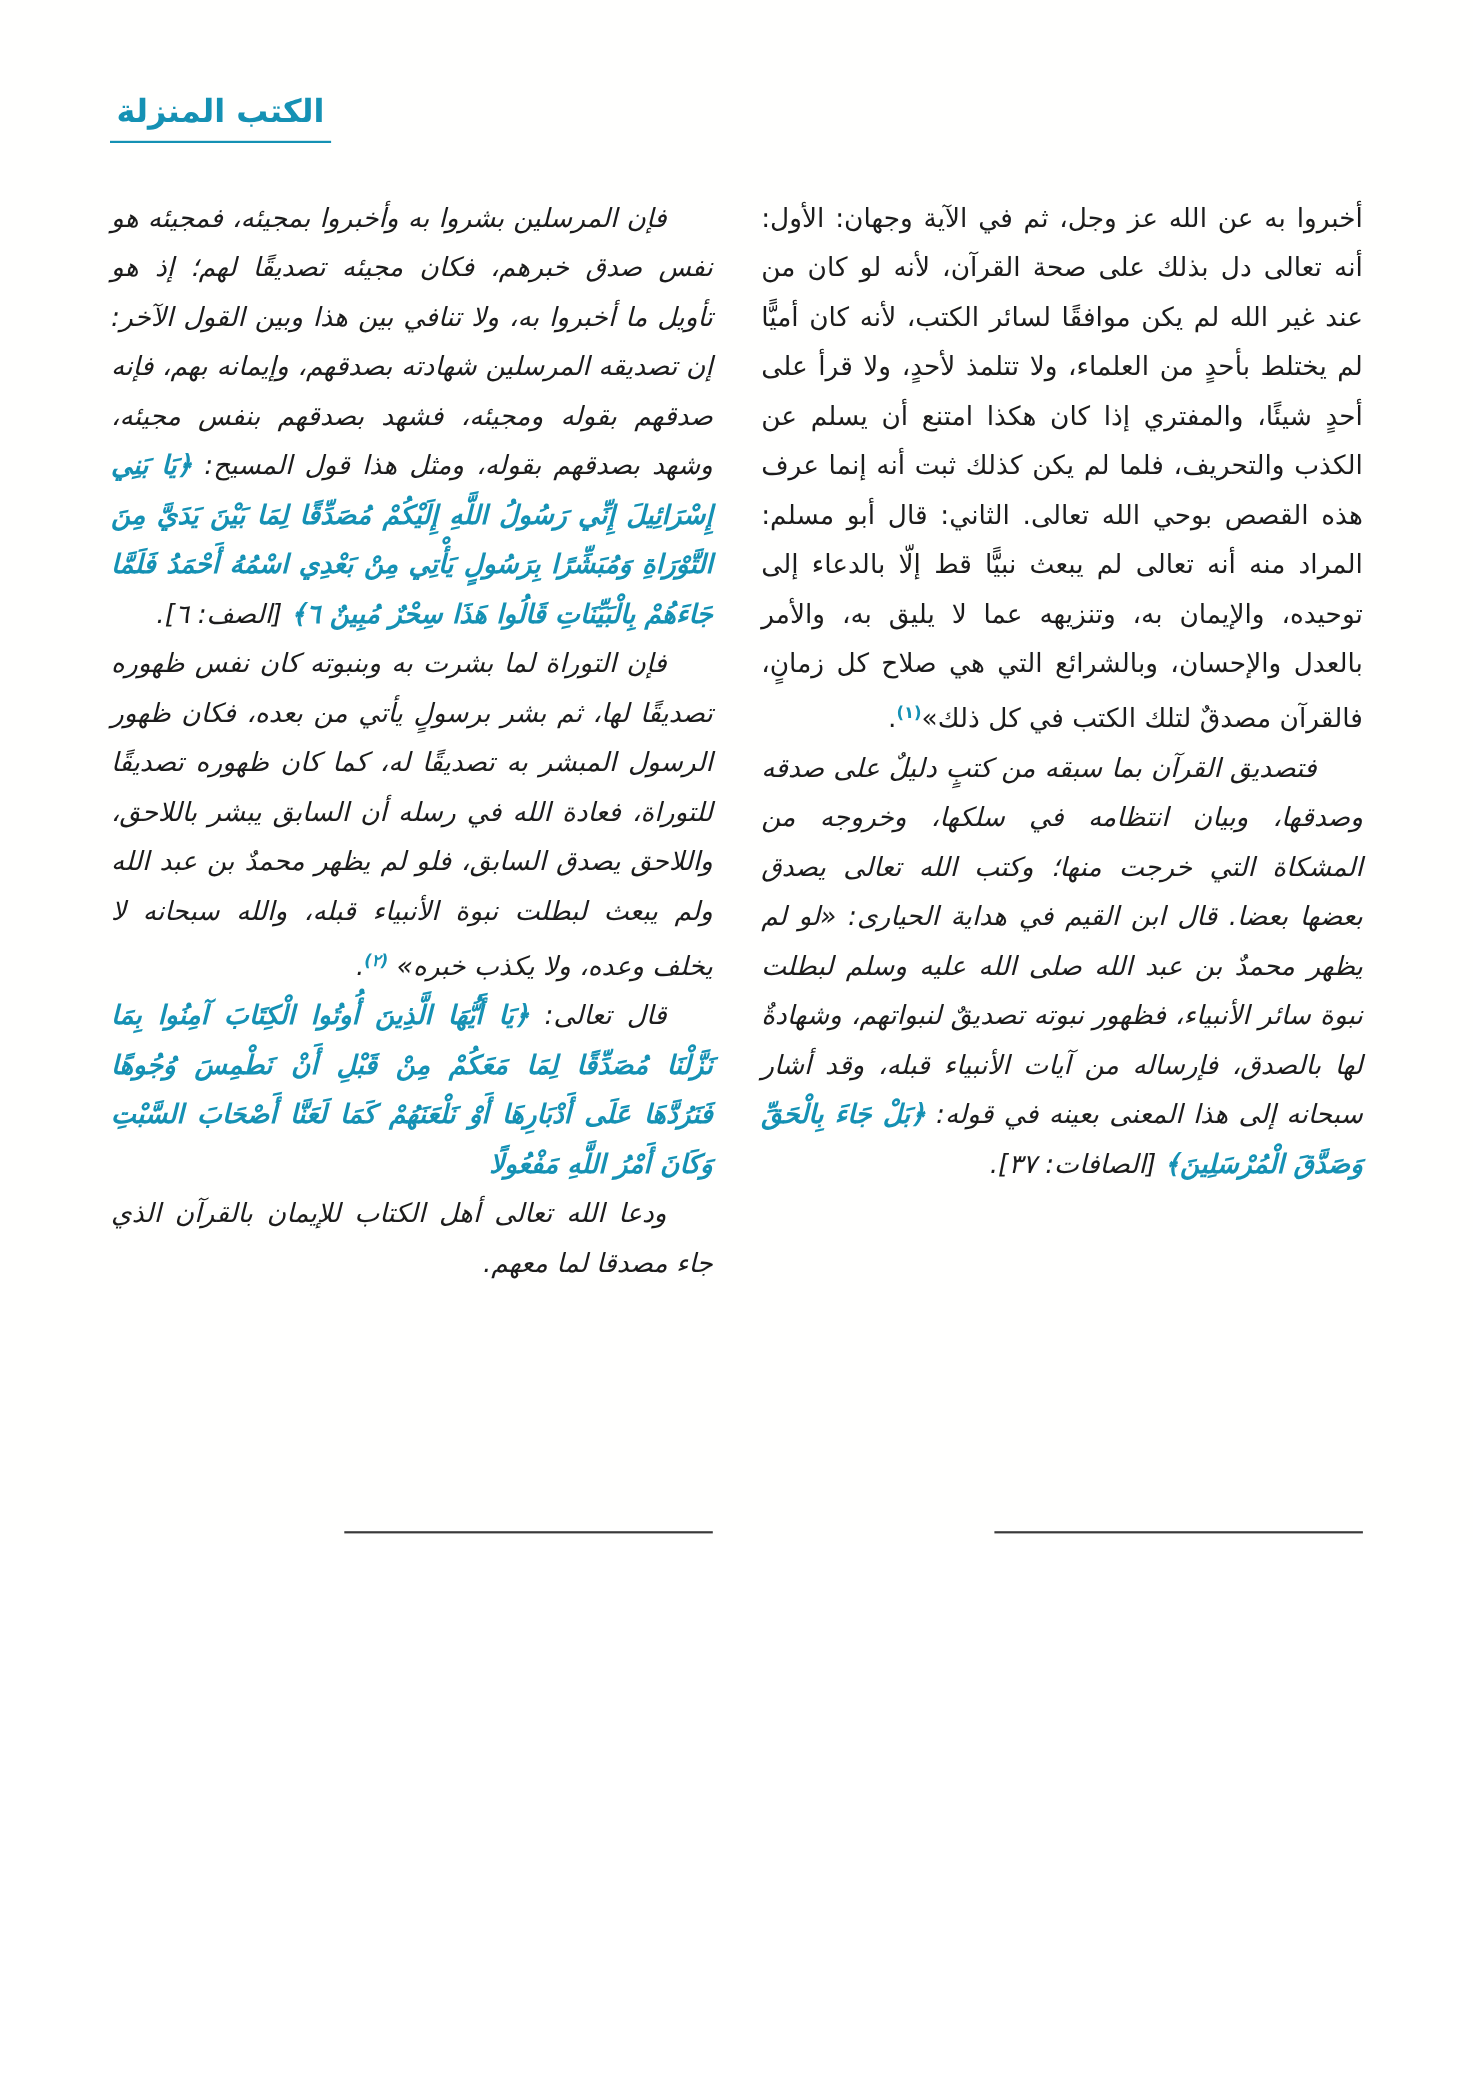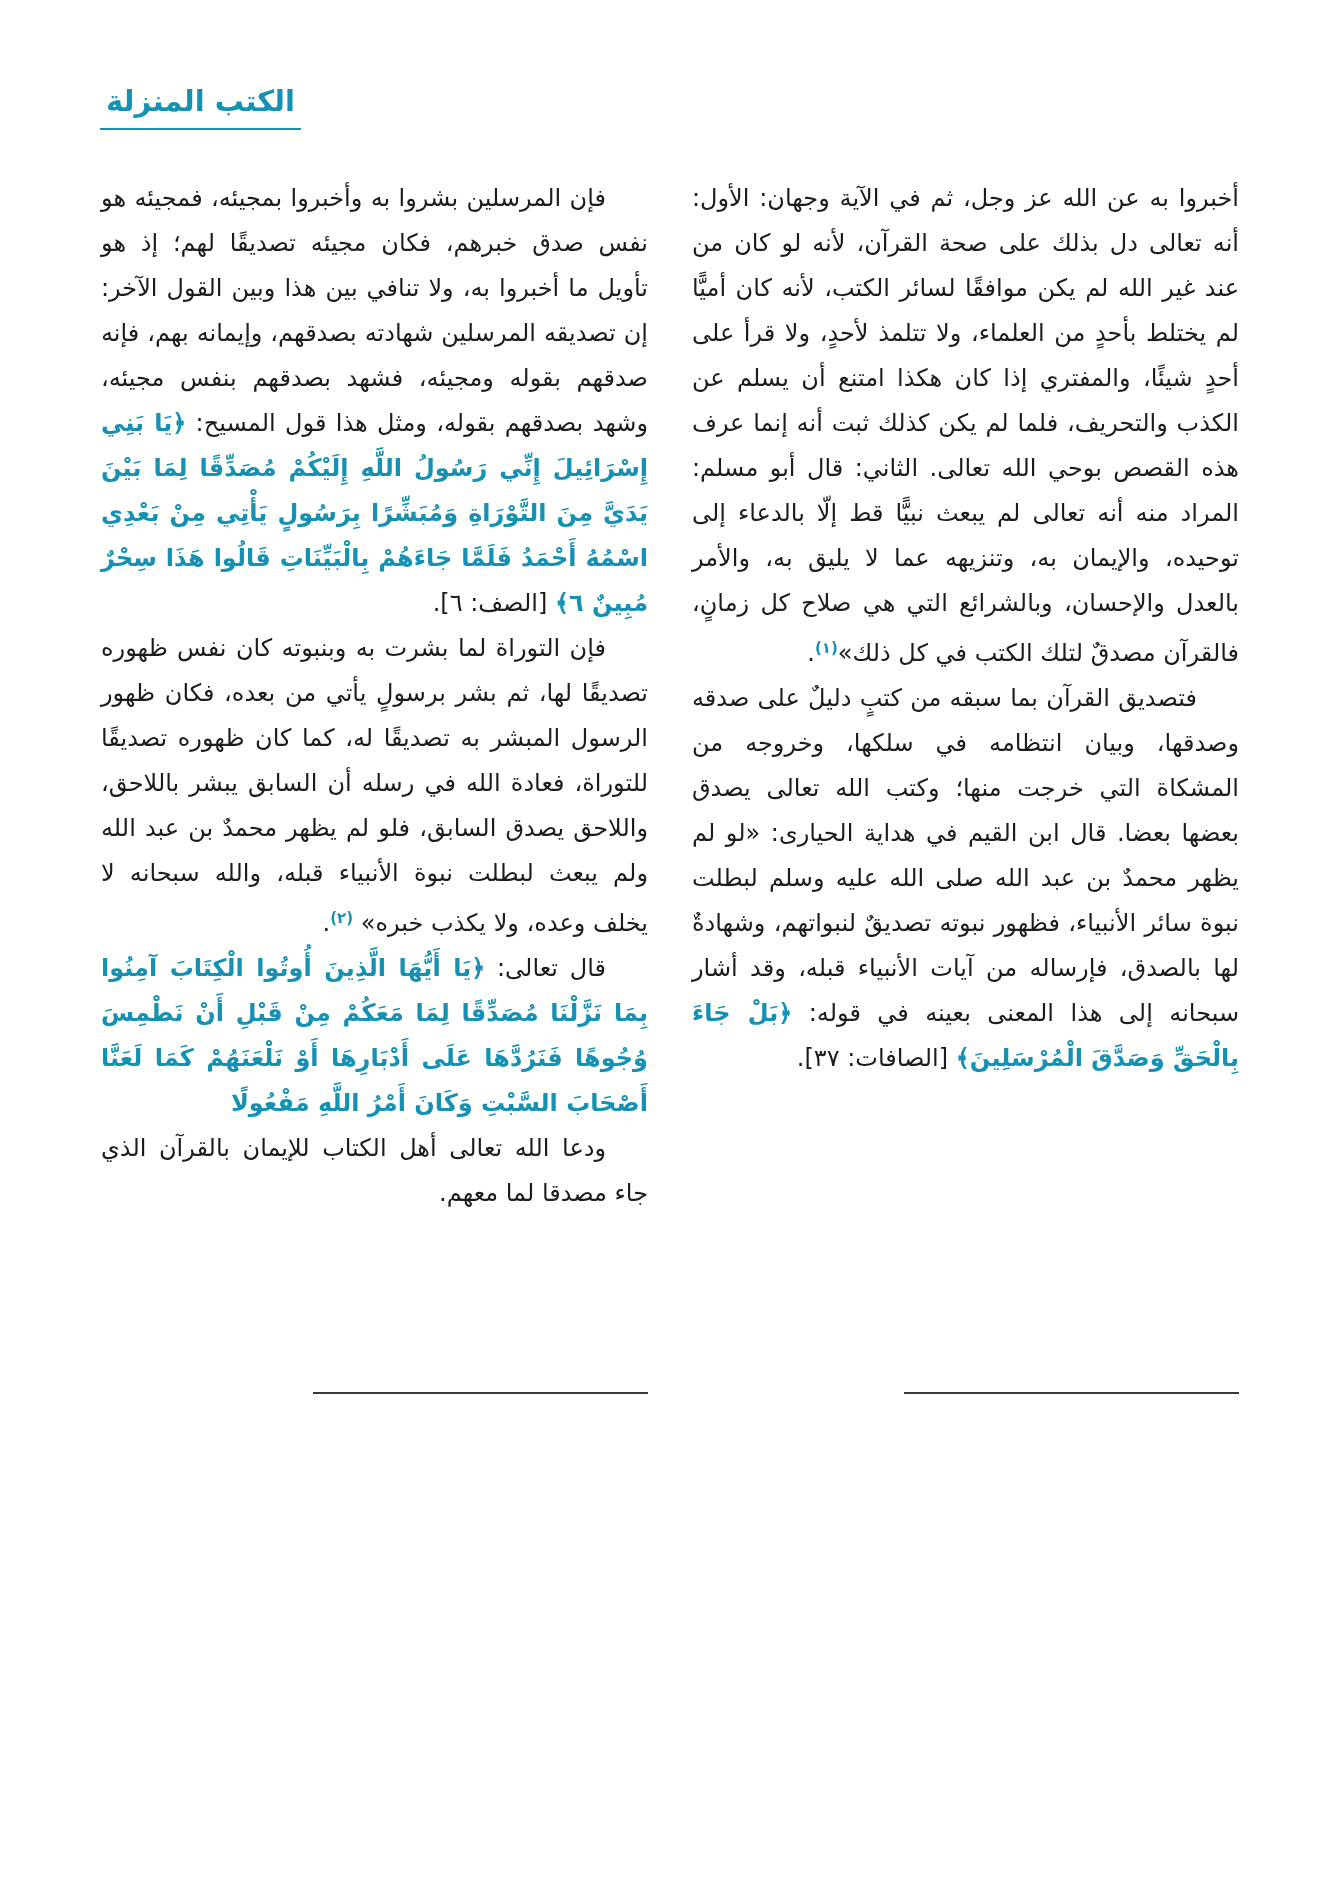--- a/index.html
+++ b/index.html
@@ -30,21 +30,21 @@
   }
   .column { width:547px; }
 
   .para {
     margin:0;
     font-size:24px;
     line-height:45px;
     text-align:justify;
     color:var(--ink);
   }
-  .para.indent { text-indent:42px; }
+  .para.indent { text-indent:42px;font-style:italic; }
 
   .seg-normal { color:var(--ink); }
   .seg-quran  { color:var(--accent); font-weight:bold; }
   .seg-fref   { color:var(--accent); font-size:15px; vertical-align:8px; font-weight:bold; }
 
   .footnotes {
     position:absolute; top:1392px; right:100px;
     width:1139px;
     display:flex; gap:44px;
   }

